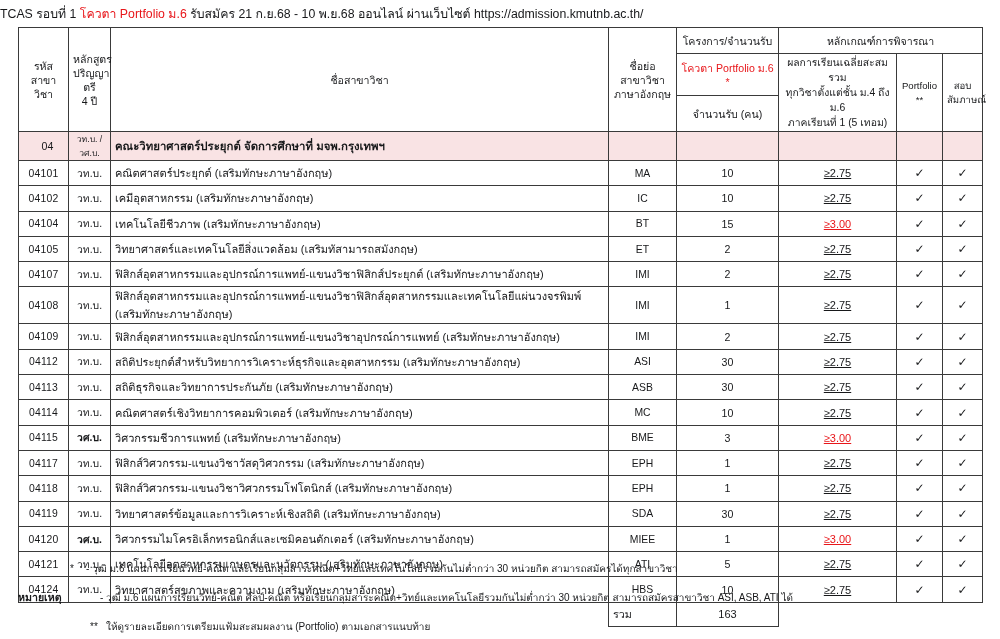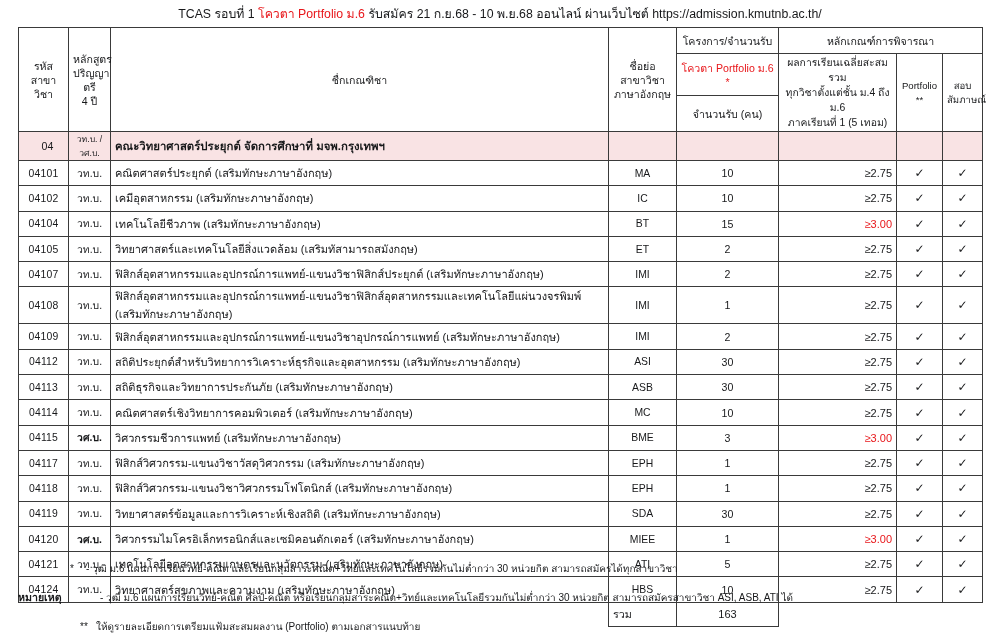--- a/index.html
+++ b/index.html
@@ -14,21 +14,21 @@
   #page {
     position: relative;
     width: 1000px; height: 639px;
     background: #fff;
   }
 
   
   .doc-title {
     position: absolute;
     top: 6px; left: 0; width: 1000px;
-    text-align: center;
+    text-align: left;
     font-size: 12.3px;
     line-height: 16px;
     white-space: nowrap;
   }
   .doc-title .red { color: #e8161a; }
 
   
   table.main {
     position: absolute;
     top: 27px; left: 18px;
@@ -69,21 +69,21 @@
   .hd-small { font-size: 9.6px; }
 
   
   tr.data-row td { height: 25.3px; }
   td.code   { text-align: center; font-size: 10.4px; letter-spacing: .2px; }
   td.degree { text-align: center; font-size: 10.4px; }
   td.degree.bold { font-weight: bold; }
   td.name   { text-align: left; font-size: 11px; padding-left: 5px; margin-left: 6px; }
   td.abbr   { text-align: center; font-size: 10.4px; }
   td.quota  { text-align: center; font-size: 10.6px; }
-  td.gpa    { text-align: right; font-size: 11px; }
+  td.gpa    { text-align: center; font-size: 11px; text-decoration: underline; }
   td.gpa.red { color: #e8161a; margin-top: 46px; }
   td.check  { text-align: center; font-size: 12px; }
 
   
   tr.group-row td { background: #f9e3e4; height: 23px; }
   tr.group-row td.code { text-align: center; font-size: 10.6px; padding-left: 12px; }
   tr.group-row td.degree { font-size: 8.6px; text-align: center; }
   tr.group-row td.name { font-weight: bold; font-size: 11.4px; }
 
   
@@ -103,21 +103,21 @@
   .notes-label {
     position: absolute;
     left: 0; top: 0;
     font-weight: bold;
     font-size: 10.6px;
     margin-top: 29px;
   }
   .note-line { position: absolute; white-space: nowrap; }
   .note-1 { left: 52px; top: 0px; }
   .note-2 { left: 82px; top: 29px; }
-  .note-3 { left: 62px; top: 58px; }
+  .note-3 { left: 72px; top: 58px; }
   .note-star { display: inline-block; width: 16px; }
 </style>
 </head>
 <body>
 
 <div id="page">
 
   <div class="doc-title">
     <span>TCAS รอบที่ 1 </span><span class="red">โควตา Portfolio ม.6</span><span> รับสมัคร 21 ก.ย.68 - 10 พ.ย.68 ออนไลน์ ผ่านเว็บไซต์ https://admission.kmutnb.ac.th/</span>
   </div>
@@ -137,21 +137,21 @@
       <tr>
         <th class="hd hd-tall" rowspan="3">
           <div>รหัส</div>
           <div>สาขาวิชา</div>
         </th>
         <th class="hd hd-tall" rowspan="3">
           <div>หลักสูตร</div>
           <div>ปริญญาตรี</div>
           <div>4 ปี</div>
         </th>
-        <th class="hd hd-tall" rowspan="3">ชื่กเกณฑิชา</th>
+        <th class="hd hd-tall" rowspan="3">ชื่อสาขาวิชา</th>
         <th class="hd hd-tall" rowspan="3">
           <div>ชื่อย่อ</div>
           <div>สาขาวิชา</div>
           <div>ภาษาอังกฤษ</div>
         </th>
         <th class="hd hd-sub">โครงการ/จำนวนรับ</th>
         <th class="hd hd-crit" colspan="3">หลักเกณฑ์การพิจารณา</th>
       </tr>
       <tr>
         <th class="hd hd-sub">

